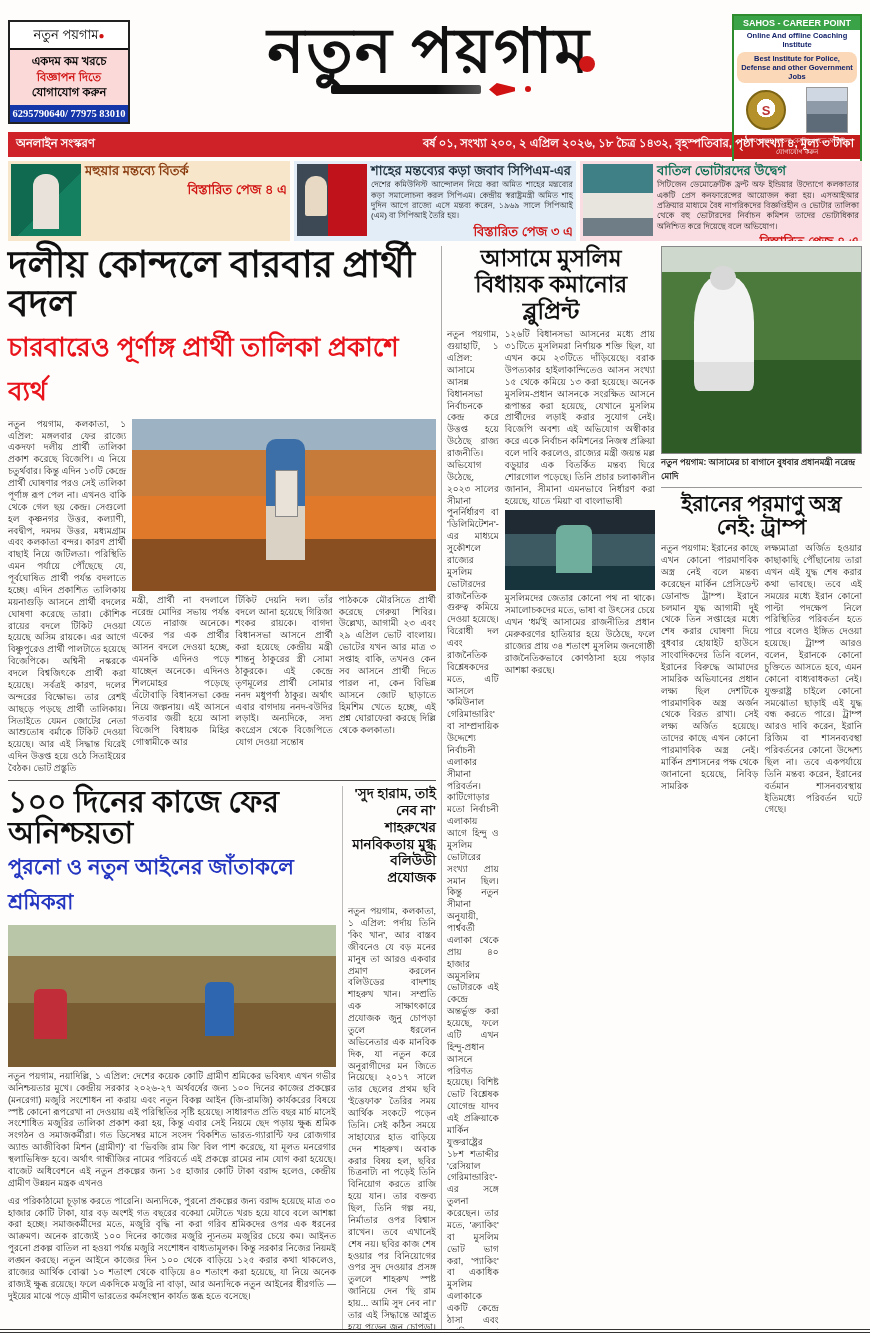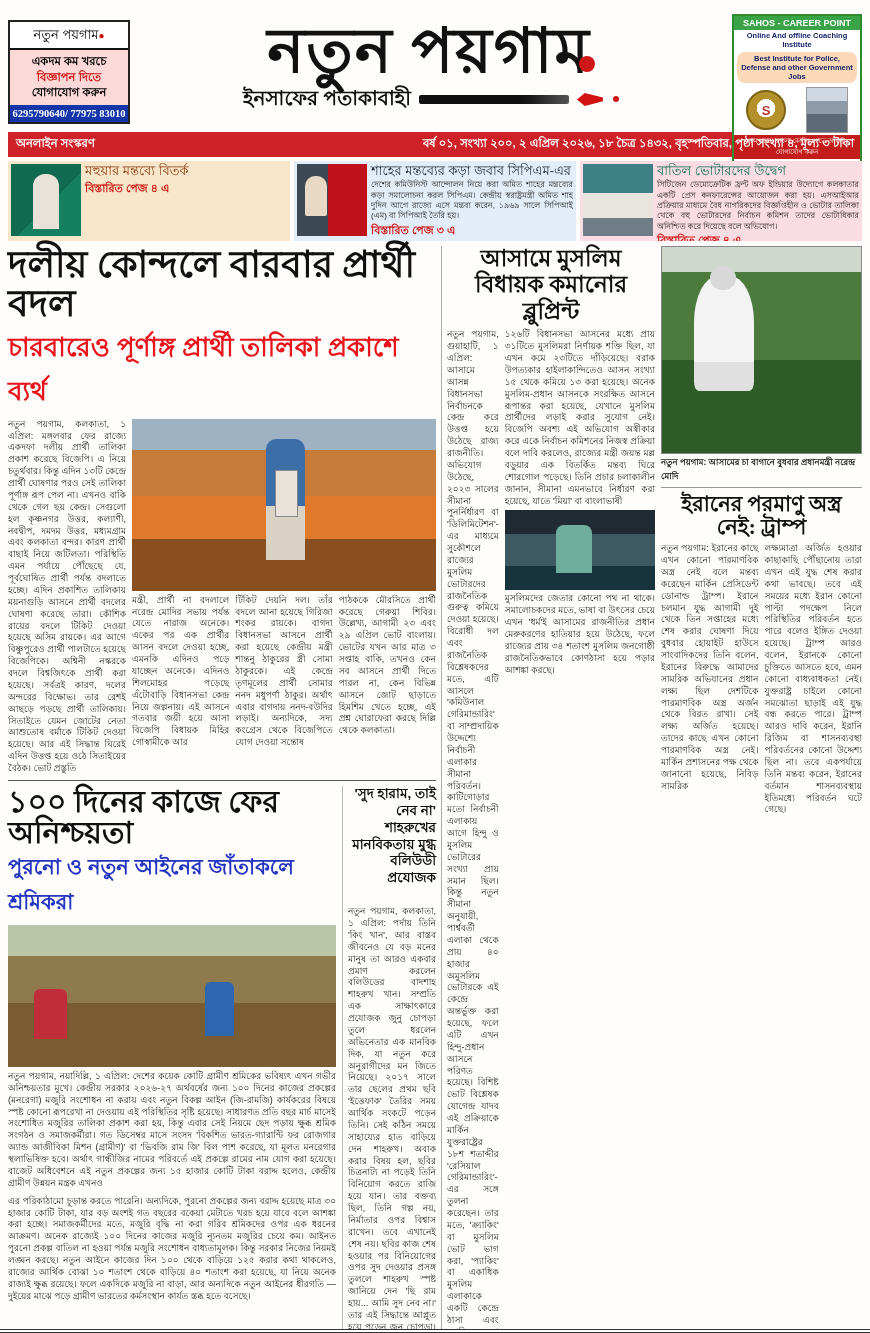--- a/index.html
+++ b/index.html
@@ -42,26 +42,26 @@
   .t1 { background:#f7e6c9; }
   .t2 { background:#e3edf7; }
   .t3 { background:#fadde2; }
   .t-photo { width:70px; height:72px; flex:none; }
   .tp1 { background:linear-gradient(135deg,#0f6a4f 0 55%,#14805f 55% 100%); position:relative; }
   .tp1:after { content:""; position:absolute; left:22px; top:10px; width:26px; height:55px; background:#e9e2da; border-radius:12px 12px 0 0; }
   .tp2 { background:linear-gradient(90deg,#3d4a56 0 45%,#c0121b 45% 100%); position:relative; }
   .tp2:after { content:""; position:absolute; left:8px; top:12px; width:22px; height:40px; background:#e7d9c4; border-radius:10px 10px 2px 2px; }
   .tp3 { background:linear-gradient(180deg,#3f7f86 0 40%,#e8e4de 40% 75%,#6f7d86 75% 100%); }
   .t-txt { flex:1; display:flex; flex-direction:column; }
-  .t-head { font-weight:normal; font-size:13px; line-height:1.1; margin-bottom:2px; }
+  .t-head { font-weight:bold; font-size:13px; line-height:1.1; margin-bottom:2px; }
   .t1 .t-head { color:#8a3c10; }
   .t2 .t-head { color:#20333f; }
   .t3 .t-head { color:#0d6e54; }
   .t-body { font-size:8px; line-height:1.3; color:#222; text-align:justify; flex:1; }
-  .t-more { color:#d01212; font-weight:bold; font-size:11px; }
+  .t-more { color:#d01212; font-weight:bold; font-size:13px; text-align:right; }
 
   
   .main { display:flex; margin-top:5px; }
   .colL { width:434px; padding-right:5px; border-right:1px solid #aaa; }
   .colR { width:420px; padding-left:5px; }
   .small { font-size:9px; line-height:1.32; color:#1b1b1b; text-align:justify; }
   .rule-dk { border-top:1.5px solid #555; margin:5px 0; }
 
   
   .lead-head { font-family:"Liberation Serif","DejaVu Serif",serif; font-weight:bold; font-size:37px; line-height:1.05; color:#101010; }
@@ -117,21 +117,20 @@
         <div>একদম কম খরচে</div>
         <div class="red">বিজ্ঞাপন দিতে</div>
         <div>যোগাযোগ করুন</div>
       </div>
       <div class="adL-phone">6295790640/ 77975 83010</div>
     </div>
 
     <div class="mast">
       <div class="mast-title"><span>নতুন পয়গাম</span><span class="reddot"></span></div>
       <div class="mast-tagrow">
-        <span class="mast-tag">ইনসাফের পতাকাবাহী</span>
         <span class="mast-bar"></span>
         <span class="nib"></span>
         <span class="nib-dot"></span>
       </div>
     </div>
 
     <div class="adR">
       <div class="adR-title">SAHOS - CAREER POINT</div>
       <div class="adR-sub">Online And offline Coaching Institute</div>
       <div class="adR-best">Best Institute for Police, Defense and other Government Jobs</div>

